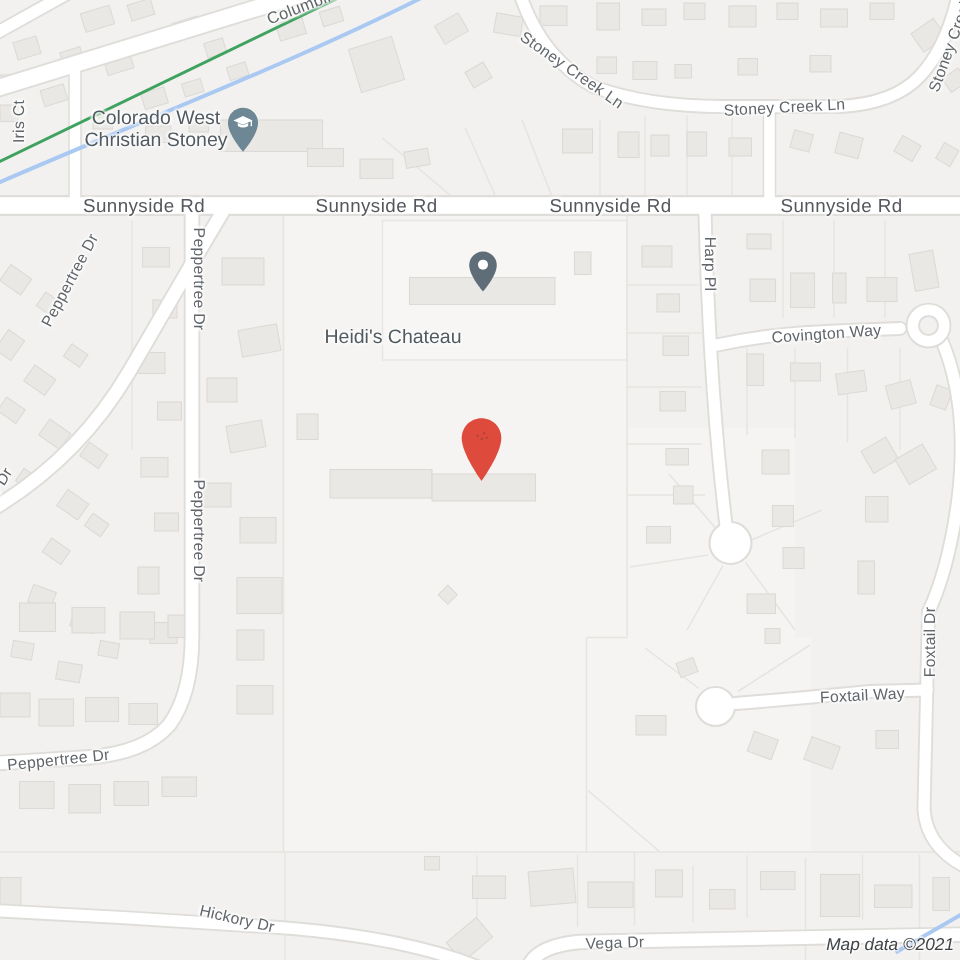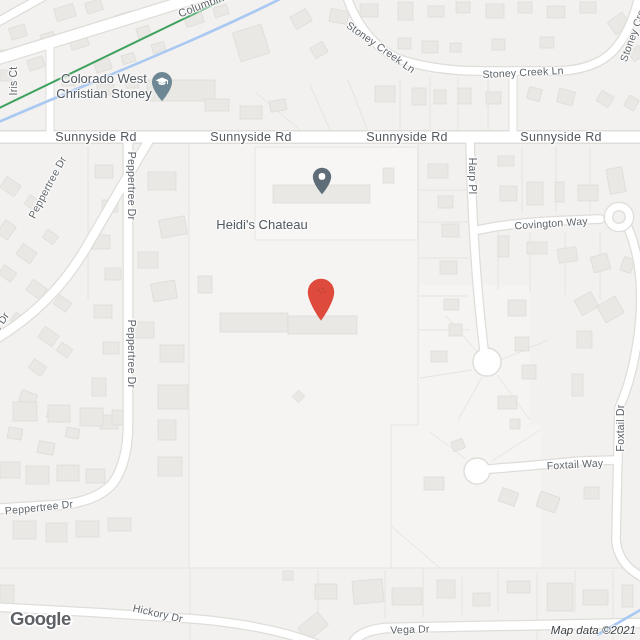--- a/index.html
+++ b/index.html
@@ -335,20 +335,15 @@
       <path d="M14,0.8 C6.5,0.8 0.8,6.7 0.8,14.2 c0,10.5 13.2,28.4 13.2,28.4 s13.2,-17.9 13.2,-28.4 C27.2,6.7 21.5,0.8 14,0.8 Z" fill="#de4b3c"></path>
       <g fill="#b4453a">
         <circle cx="11.5" cy="12.5" r="0.9"></circle>
         <circle cx="15.8" cy="10.8" r="0.9"></circle>
         <circle cx="14.2" cy="14.6" r="0.9"></circle>
         <circle cx="17.6" cy="13.8" r="0.8"></circle>
       </g>
     </svg>
   </div>
 
-  <div class="logo">
-    <svg width="72" height="26" viewBox="0 0 72 26">
-      <text x="3" y="19" font-family="Liberation Sans, sans-serif" font-size="18.5" font-weight="bold" letter-spacing="-0.5" fill="#5e6267" stroke="#ffffff" stroke-width="3.6" paint-order="stroke">Google</text>
-    </svg>
-  </div>
   <div class="attrib">Map data ©2021</div>
 
 </div>
 
 </body></html>

